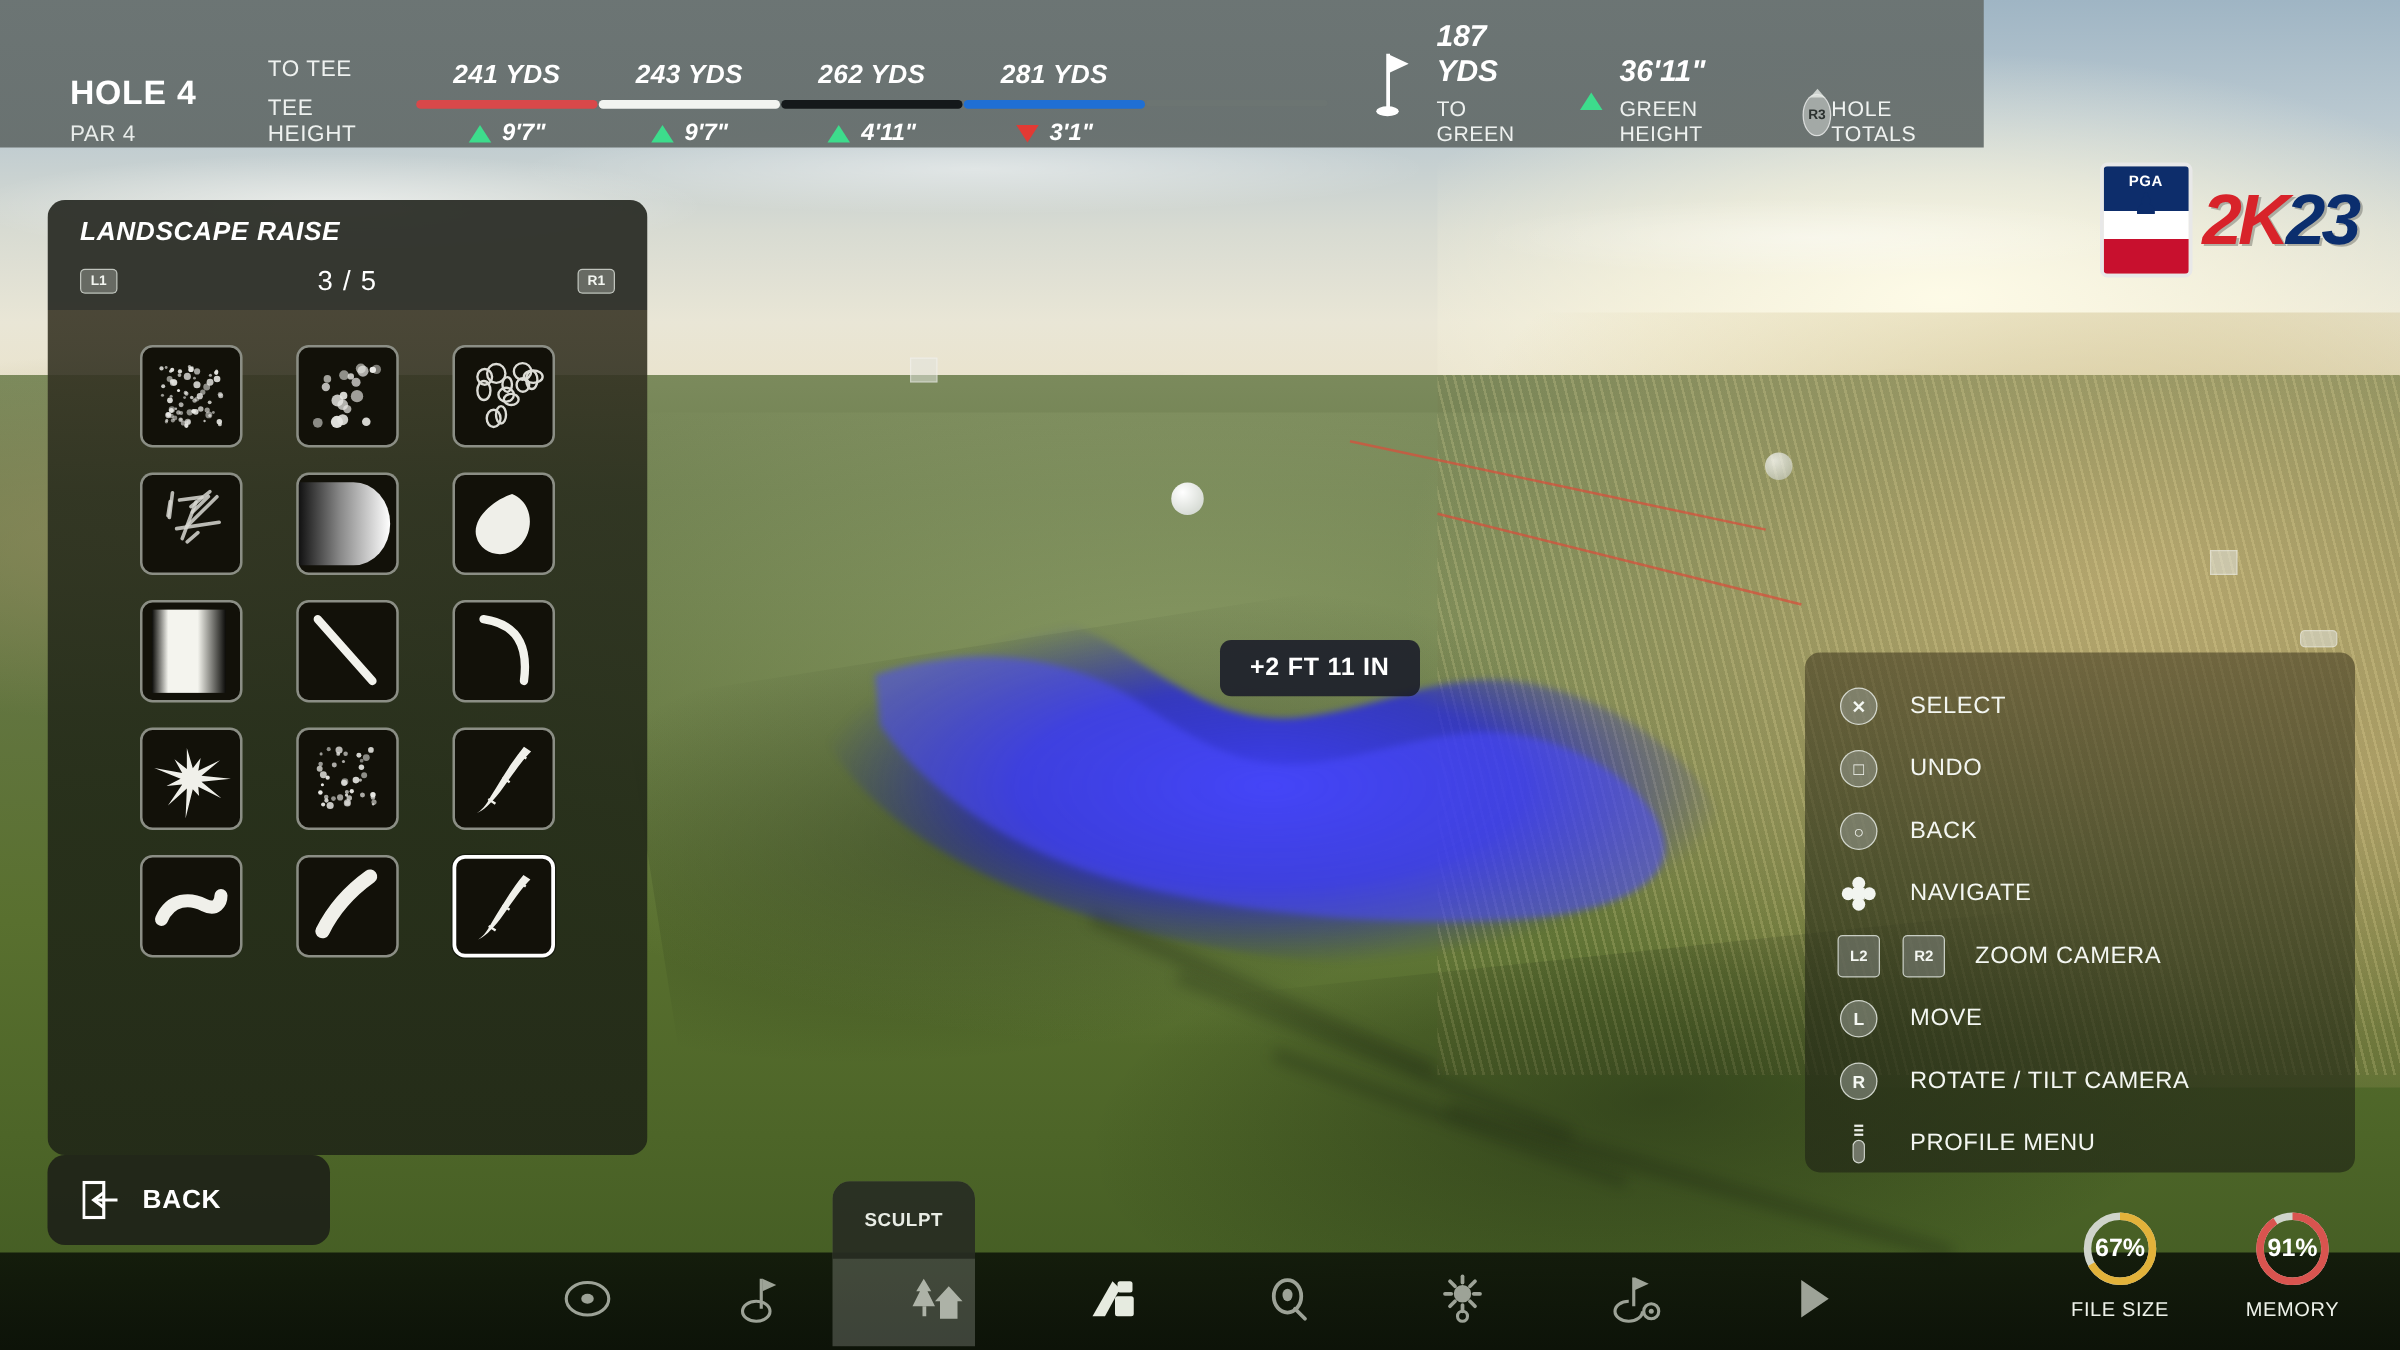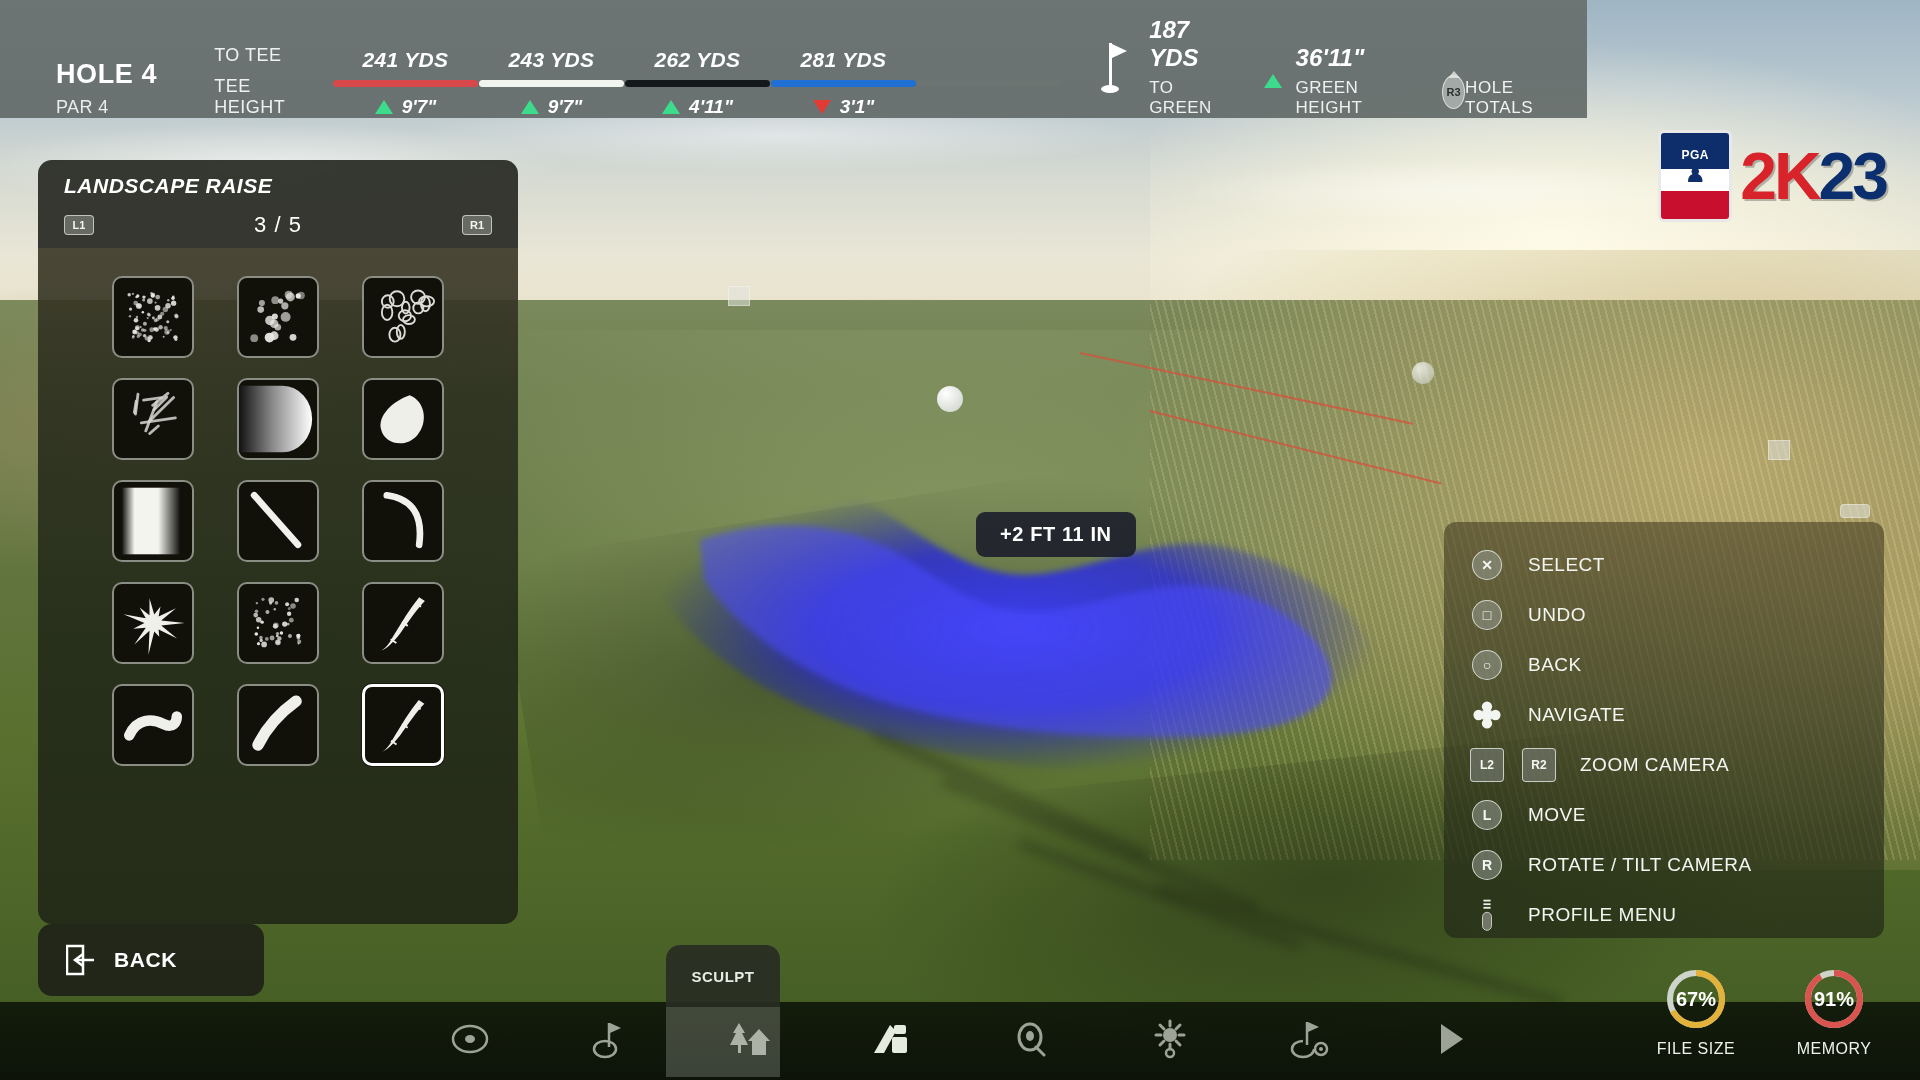--- a/index.html
+++ b/index.html
@@ -149,25 +149,25 @@
   .totals-label { font-size: 17px; color: #f0f3f1; margin-top: 12px; letter-spacing: .6px; }
 
   
   .logo-wrap { position: absolute; right: 34px; top: 130px; display: flex; align-items: center; gap: 8px; }
   .pga-badge {
     width: 74px; height: 92px; border-radius: 6px;
     background: linear-gradient(to bottom, #0d2d6b 0%, #0d2d6b 42%, #ffffff 42%, #ffffff 68%, #c8102e 68%, #c8102e 100%);
     border: 3px solid #e8e8e8; display: flex; flex-direction: column;
     align-items: center; overflow: hidden;
   }
-  .pga-txt { font-size: 12px; font-weight: bold; color: #fff; margin-top: 15px; letter-spacing: .5px; }
+  .pga-txt { font-size: 12px; font-weight: bold; color: #fff; margin-top: 5px; letter-spacing: .5px; }
   .pga-tour { font-size: 8px; font-weight: bold; color: #fff; }
   .pga-golfer { font-size: 24px; color: #0d2d6b; line-height: 20px; margin-top: 2px; }
   .k2 {
-    font-size: 66px; font-weight: bold; letter-spacing: -3px;
+    font-size: 57px; font-weight: bold; font-style: italic; letter-spacing: -3px;
     line-height: 84px; display: flex; align-items: flex-end;
   }
   .k2 .red { color: #d8232a; text-shadow: 2px 2px 0 rgba(0,0,0,.25); }
   .k2 .blue { color: #0b2e6e; text-shadow: 2px 2px 0 rgba(0,0,0,.25); }
 
   
   .brush-panel {
     position: absolute; left: 38px; top: 160px; width: 480px; height: 764px;
     border-radius: 14px; overflow: hidden;
   }

